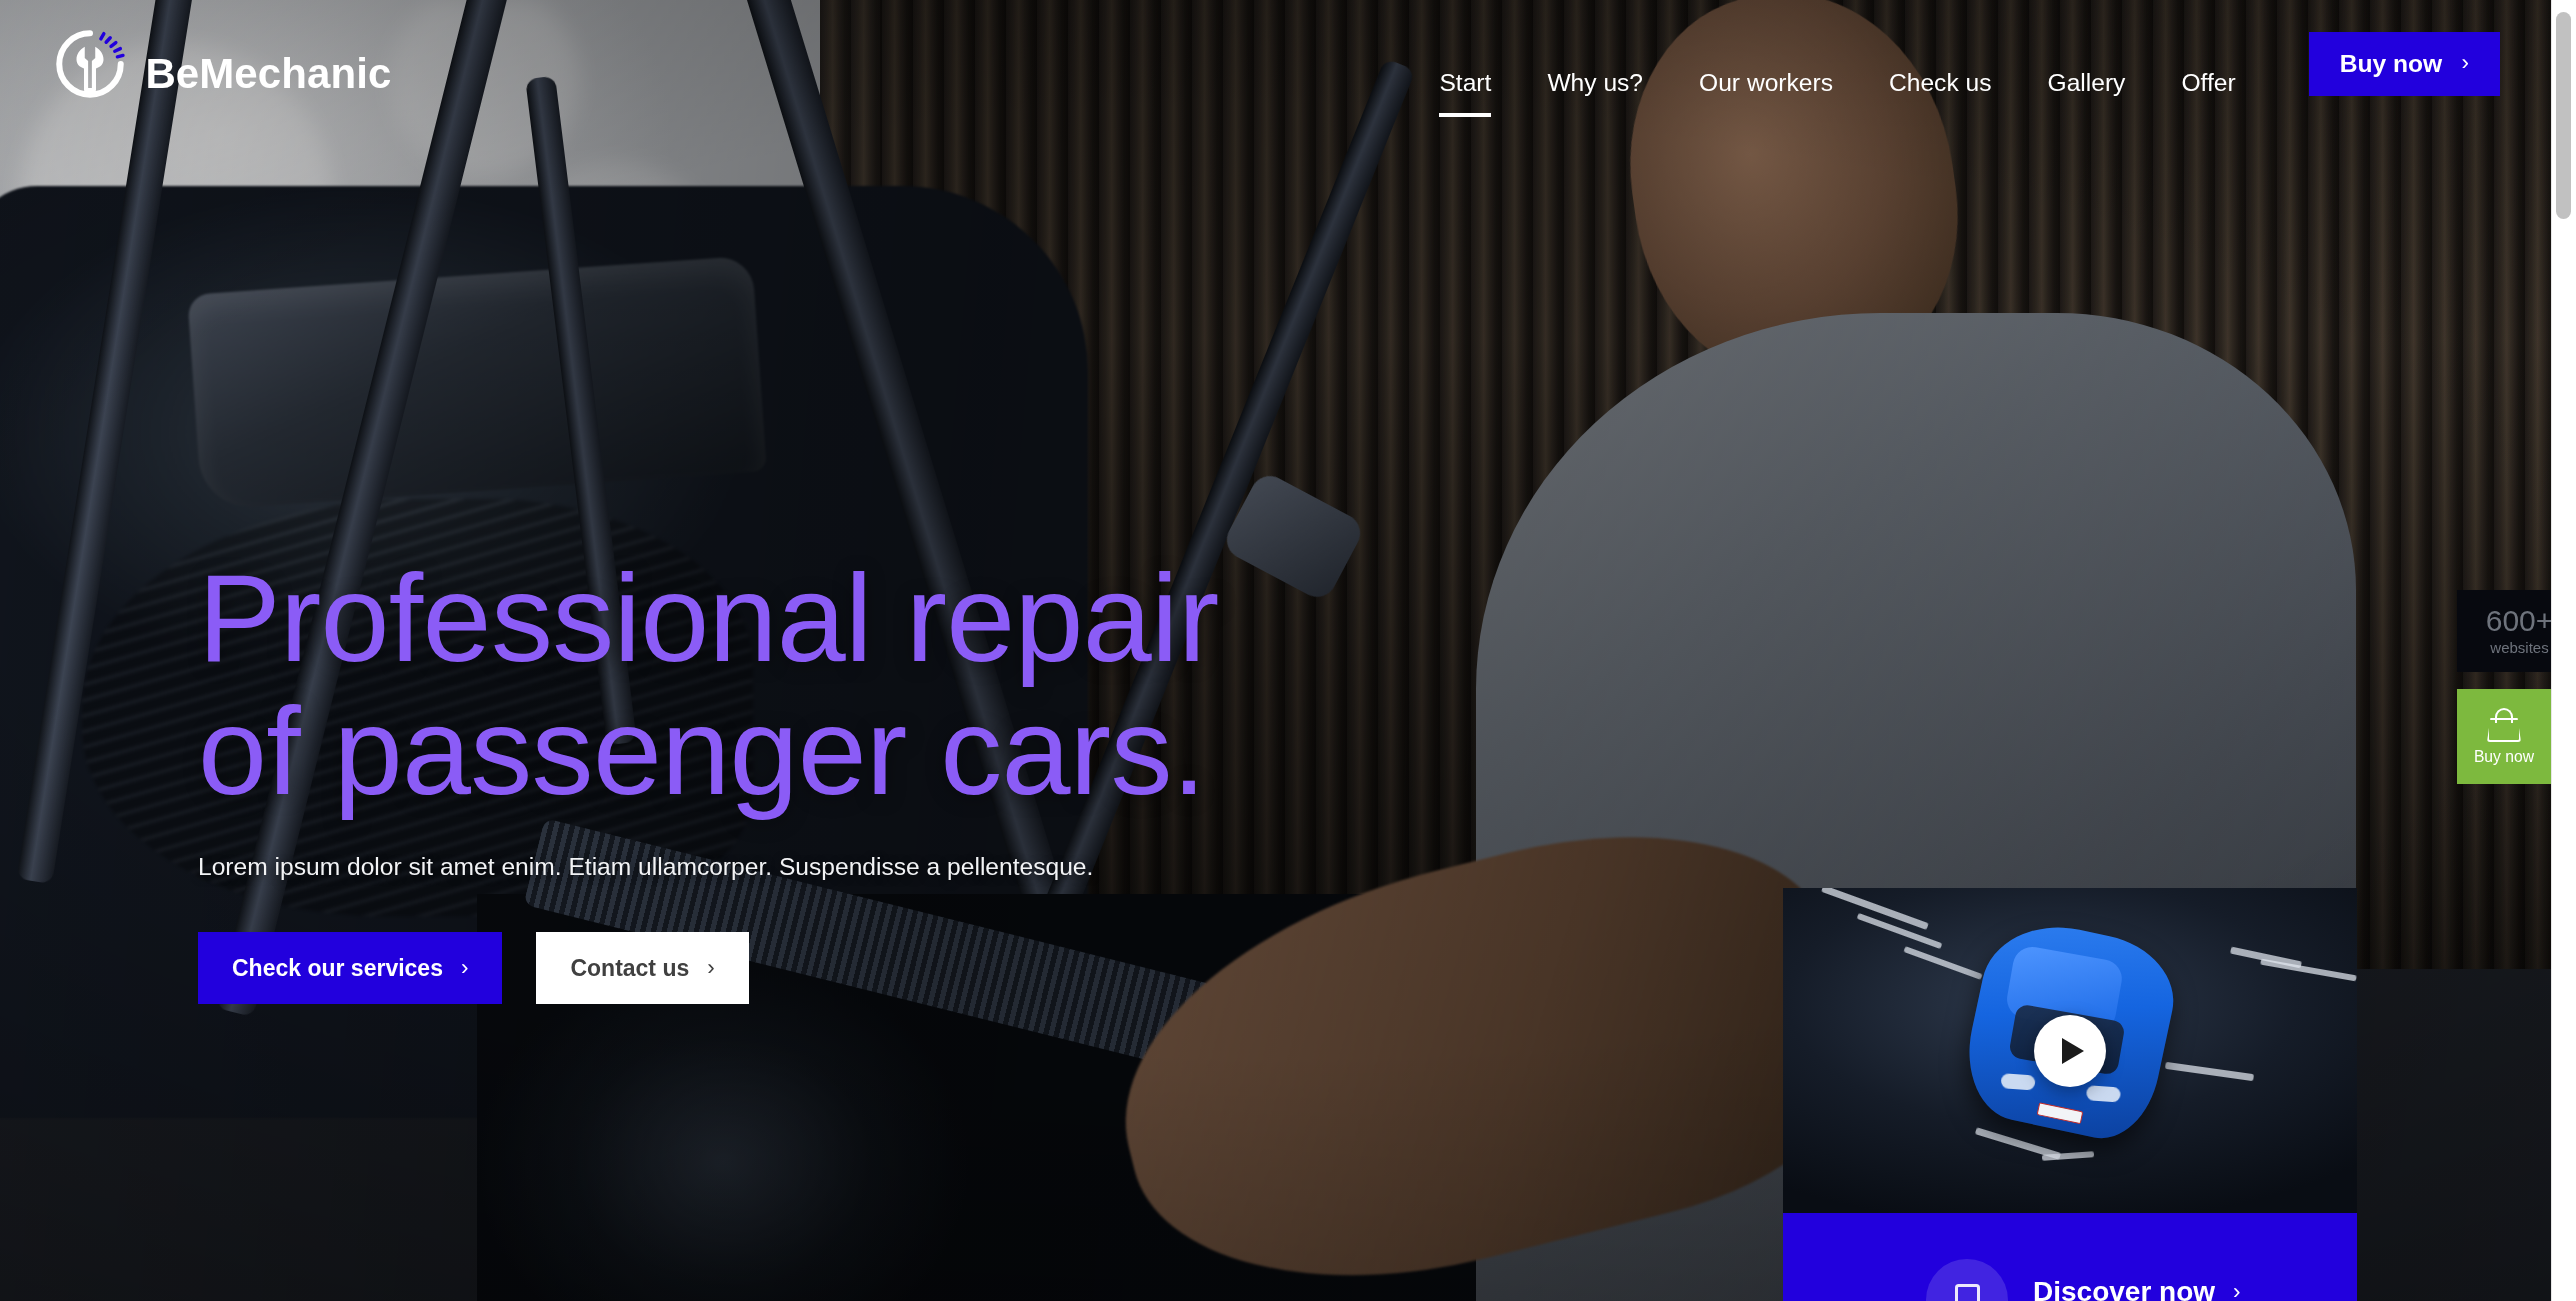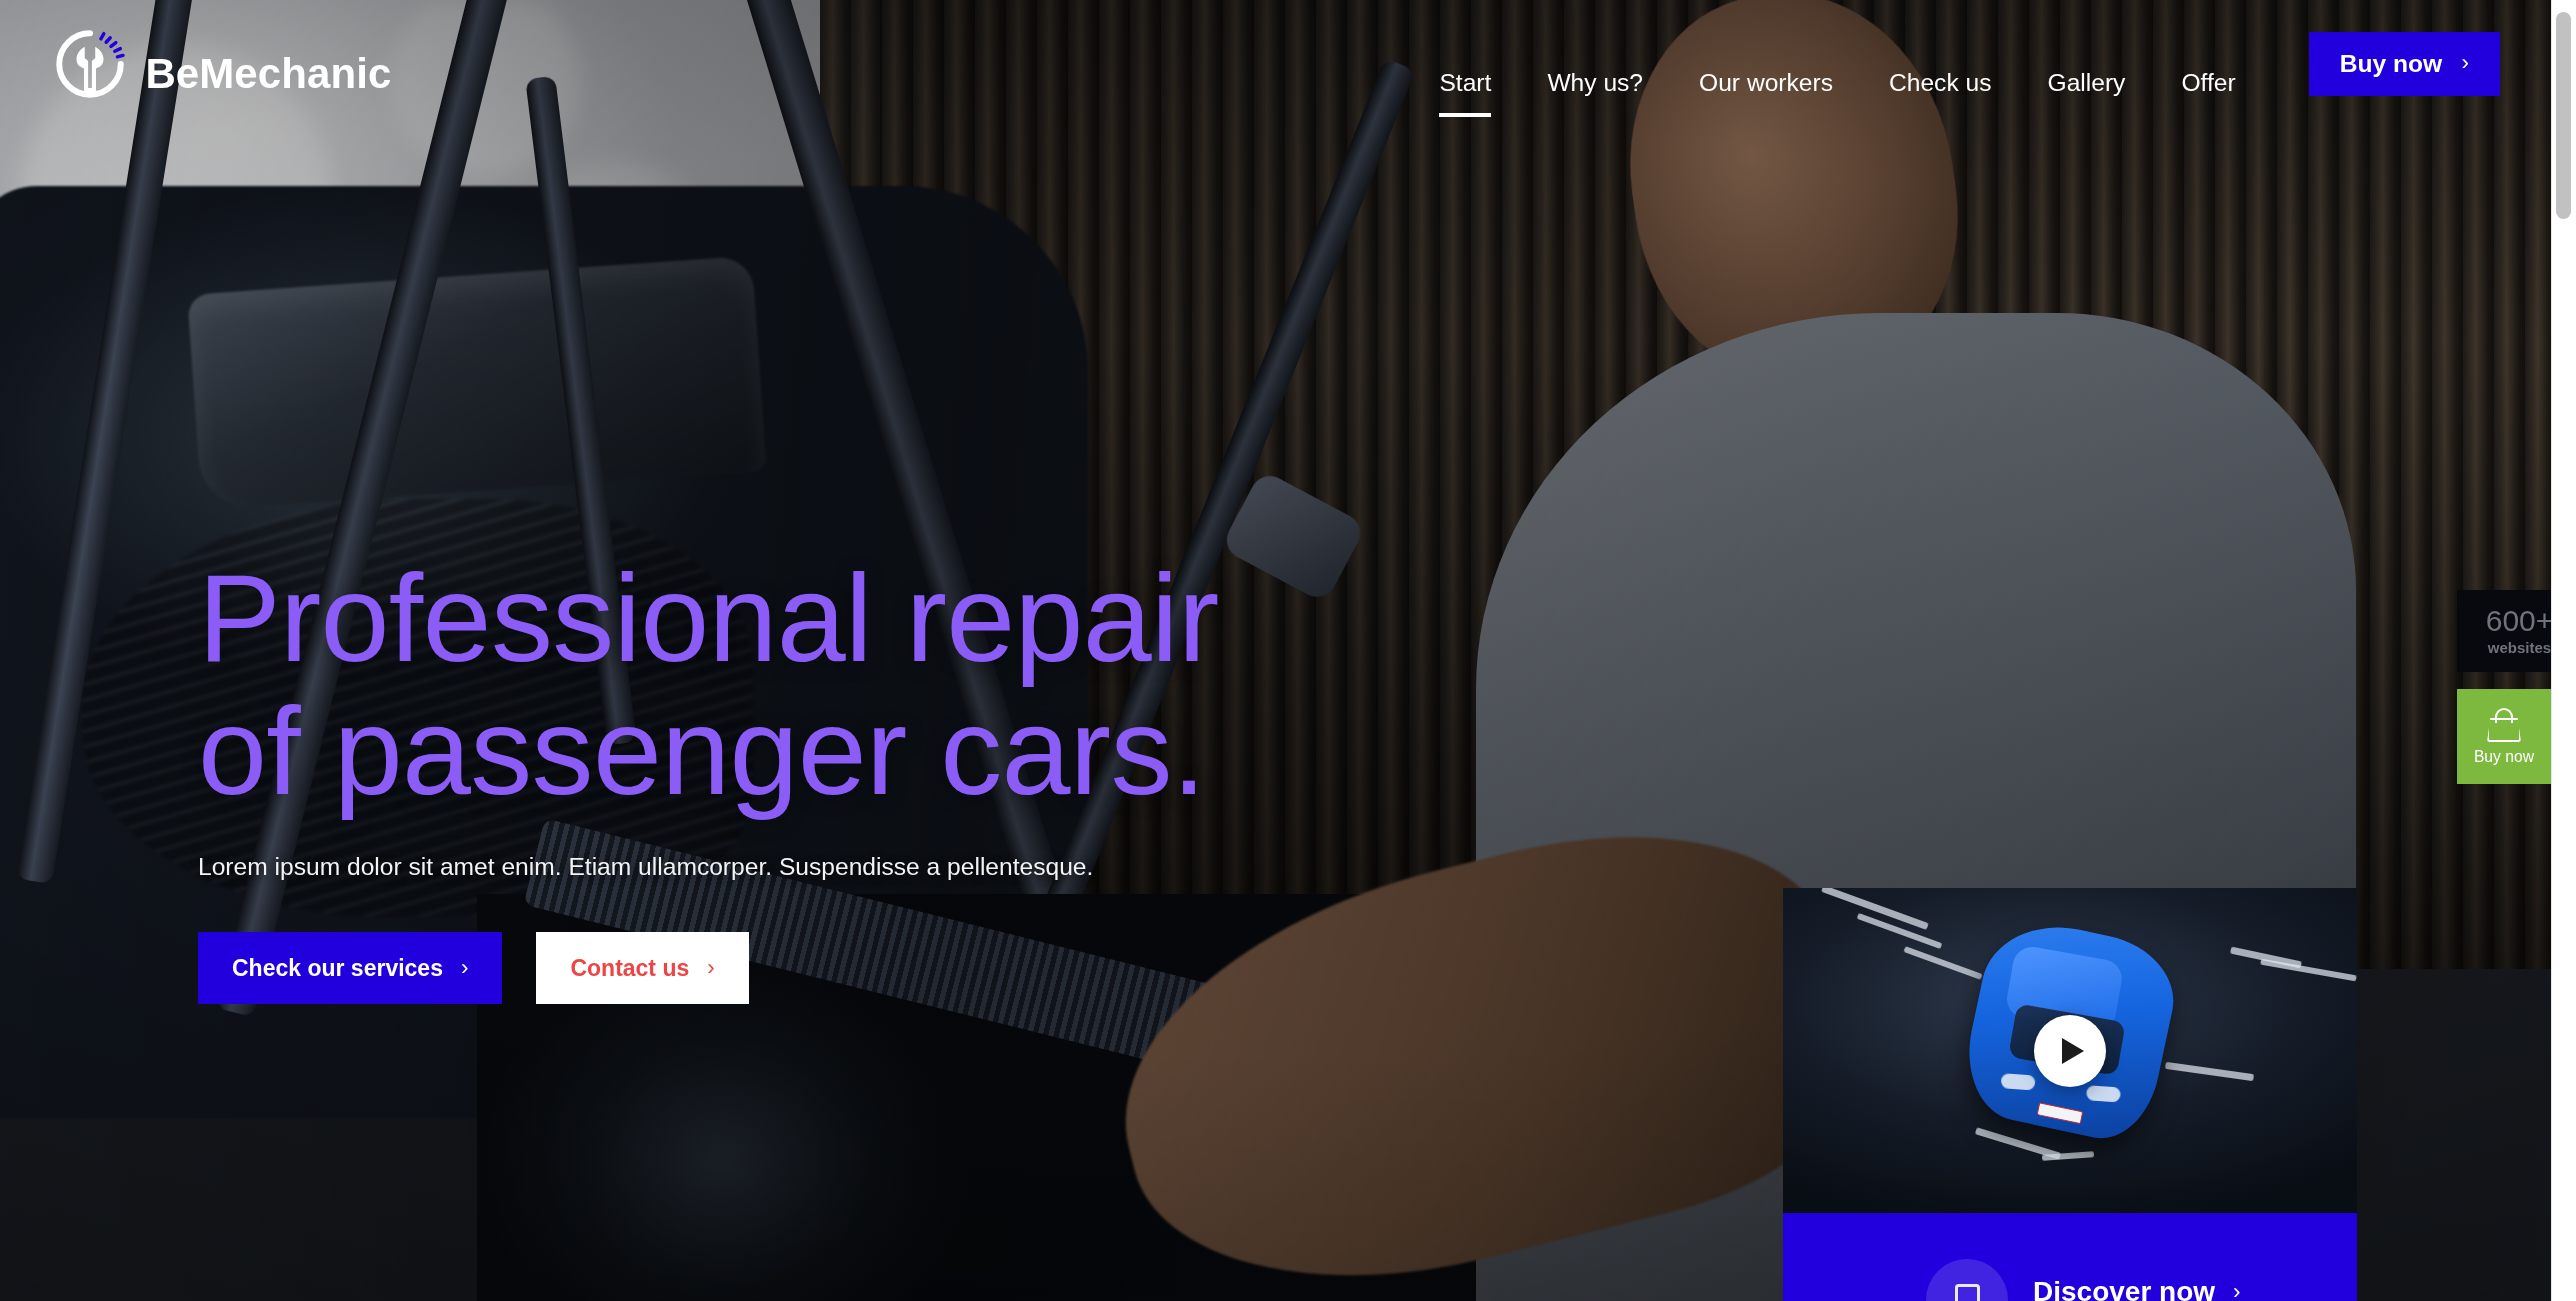--- a/index.html
+++ b/index.html
@@ -167,21 +167,21 @@
   }
   .hero-actions { display:flex; margin-top:51px; }
   .btn-primary {
     background:#2200dd; color:#fff; font-size:23px; font-weight:600;
     padding:22.4px 34px; display:flex; align-items:center; gap:18px;
     border:none; cursor:pointer; white-space:nowrap;
     font-family:"Liberation Sans", sans-serif;
     justify-content:space-between;
   }
   .btn-secondary {
-    background:#fff; color:#ef4444; font-size:23px; font-weight:600;
+    background:#fff; color:#404040; font-size:23px; font-weight:600;
     padding:22.4px 34px; display:flex; align-items:center; gap:18px;
     margin-left:34px; border:none; cursor:pointer; white-space:nowrap;
     font-family:"Liberation Sans", sans-serif;
   }
 
   
   .video-card {
     position:absolute; left:1783px; top:888px; width:574px; height:413px;
     z-index:35; overflow:hidden;
   }
@@ -263,21 +263,21 @@
     display:flex; align-items:center; gap:18px;
   }
 
   
   .widget-stats {
     position:absolute; left:2457px; top:590px; width:94px; height:82px;
     background:#07090f; z-index:45;
     display:flex; flex-direction:column; align-items:center; justify-content:center;padding-left:31px;
   }
   .stat-num { color:#6e737c; font-size:30px; font-weight:400; line-height:1; }
-  .stat-lbl { color:#6e737c; font-size:15px; font-weight:700; margin-top:3px; }
+  .stat-lbl { color:#6e737c; font-size:15px; font-weight:400; margin-top:3px; }
   .widget-buy {
     position:absolute; left:2457px; top:689px; width:94px; height:95px;
     background:#7db93e; z-index:45; cursor:pointer;
     display:flex; flex-direction:column; align-items:center; justify-content:center;
   }
   .bag-icon { width:40px; height:34px; position:relative; margin-bottom:6px; }
   .bag-body {
     position:absolute; left:3px; top:10.4px; width:34px; height:24px;
     border:2.2px solid #fff; border-radius:1.5px 1.5px 3px 3px;
     clip-path:polygon(10% 0, 90% 0, 100% 100%, 0 100%);

